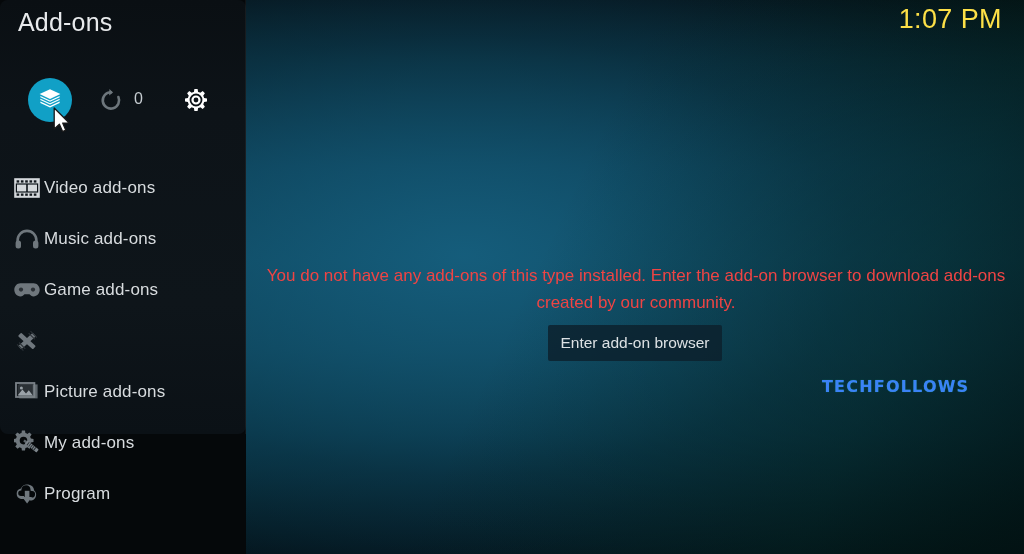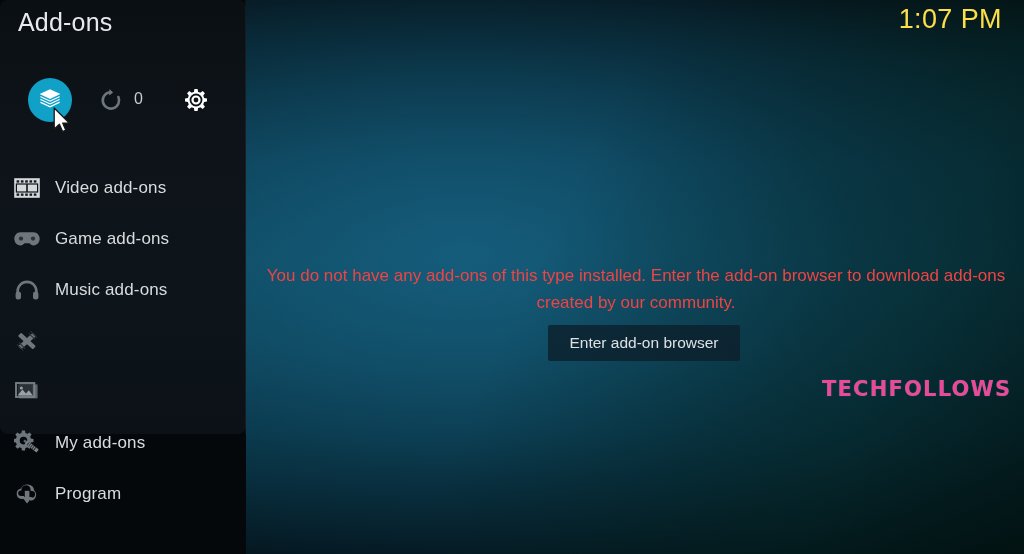--- a/index.html
+++ b/index.html
@@ -134,21 +134,20 @@
   }
   .menu-icon {
     width: 34px;
     height: 28px;
     display: flex;
     align-items: center;
     justify-content: center;
     flex: 0 0 34px;
   }
   .menu-label {
-    margin-left: 11px;
     font-size: 17px;
     color: #d8dcdf;
     letter-spacing: 0.15px;
     white-space: nowrap;
   }
 
   
   .clock {
     position: absolute;
     right: 22px;
@@ -164,43 +163,43 @@
     width: 748px;
     text-align: center;
     font-size: 17px;
     line-height: 27px;
     color: #ef4444;
   }
   .enter-btn {
     position: absolute;
     left: 548px;
     top: 325px;
-    width: 192px;
+    width: 174px;
     height: 36px;
     background: rgba(12,32,44,0.82);
     border: none;
     border-radius: 2px;
     color: #dce1e4;
     font-family: "Liberation Sans", sans-serif;
     font-size: 15.5px;
     display: flex;
     align-items: center;
     justify-content: center;
     cursor: pointer;
   }
 
   
   .watermark {
     position: absolute;
     left: 822px;
     top: 377px;
-    font-size: 21px;
+    font-size: 16px;
     font-weight: bold;
     letter-spacing: 1.2px;
-    color: #ec4899;
+    color: #3b82f6;
     font-family: "DejaVu Sans", sans-serif;
     text-shadow: 0 0 1px rgba(18,195,154,0.6);
   }
 
   
   .cursor {
     position: absolute;
     left: 53px;
     top: 107px;
     width: 20px;
@@ -272,38 +271,38 @@
             </g>
             <rect x="3.0" y="7.6" width="9.2" height="6.8" fill="#d5d9dc"></rect>
             <rect x="13.8" y="7.6" width="9.2" height="6.8" fill="#d5d9dc"></rect>
           </svg>
         </span>
         <span class="menu-label">Video add-ons</span>
       </div>
 
       <div class="menu-item">
         <span class="menu-icon">
+          <svg width="26" height="24" viewBox="0 0 26 24">
+            <path d="M3.6 16.5v-3.2a9.4 9.4 0 0 1 18.8 0v3.2" fill="none" stroke="#6f777d" stroke-width="2.6" stroke-linecap="round"></path>
+            <rect x="1.6" y="13.4" width="5.4" height="8.2" rx="2.5" fill="#6f777d"></rect>
+            <rect x="19.0" y="13.4" width="5.4" height="8.2" rx="2.5" fill="#6f777d"></rect>
+          </svg>
+        </span>
+        <span class="menu-label">Music add-ons</span>
+      </div>
+
+      <div class="menu-item">
+        <span class="menu-icon">
           <svg width="28" height="20" viewBox="0 0 28 20">
             <path d="M7.4 3.2h13.2c3.4 0 6.1 2.9 6.1 6.6s-2.7 6.6-6.1 6.6c-2.0 0-3.0-1.0-4.1-2.2h-5.0c-1.1 1.2-2.1 2.2-4.1 2.2C4.0 16.4 1.3 13.5 1.3 9.8S4.0 3.2 7.4 3.2z" fill="#6f777d"></path>
             <circle cx="8.0" cy="9.6" r="2.1" fill="#2b3136"></circle>
             <circle cx="20.0" cy="9.6" r="2.1" fill="#2b3136"></circle>
           </svg>
         </span>
         <span class="menu-label">Game add-ons</span>
-      </div>
-
-      <div class="menu-item">
-        <span class="menu-icon">
-          <svg width="26" height="24" viewBox="0 0 26 24">
-            <path d="M3.6 16.5v-3.2a9.4 9.4 0 0 1 18.8 0v3.2" fill="none" stroke="#6f777d" stroke-width="2.6" stroke-linecap="round"></path>
-            <rect x="1.6" y="13.4" width="5.4" height="8.2" rx="2.5" fill="#6f777d"></rect>
-            <rect x="19.0" y="13.4" width="5.4" height="8.2" rx="2.5" fill="#6f777d"></rect>
-          </svg>
-        </span>
-        <span class="menu-label">Music add-ons</span>
       </div>
 
       <div class="menu-item">
         <span class="menu-icon">
           <svg width="26" height="26" viewBox="0 0 26 26">
             <g fill="#6f777d">
               <rect x="3.0" y="10.8" width="20" height="4.6" rx="1" transform="rotate(-42 13 13)"></rect>
               <rect x="3.0" y="10.8" width="20" height="4.6" rx="1" transform="rotate(42 13 13)"></rect>
             </g>
             <g stroke="#2b3136" stroke-width="1.1">
@@ -319,20 +318,21 @@
       <div class="menu-item">
         <span class="menu-icon">
           <svg width="26" height="22" viewBox="0 0 26 22">
             <rect x="5.2" y="3.4" width="18.4" height="14.0" fill="#5e666c"></rect>
             <rect x="2.0" y="2.0" width="18.4" height="14.0" fill="none" stroke="#7a8288" stroke-width="1.8"></rect>
             <rect x="3.6" y="3.6" width="15.2" height="10.8" fill="#2b3136"></rect>
             <circle cx="7.4" cy="7.0" r="1.5" fill="#9aa2a8"></circle>
             <path d="M3.6 14.4 L8.4 8.6 L12.0 12.4 L14.8 9.2 L18.8 14.4 Z" fill="#9aa2a8"></path>
           </svg>
         </span>
+        <span class="menu-label">Picture add-ons</span>
       </div>
 
       <div class="menu-item">
         <span class="menu-icon">
           <svg width="26" height="26" viewBox="0 0 26 26">
             <path fill="#6f777d" d="M19.5 12.1V9.0l-2.6-.4a6.7 6.7 0 0 0-.8-1.9l1.5-2.1-2.2-2.2-2.1 1.5a6.7 6.7 0 0 0-1.9-.8L11.0 0.5H7.9l-.4 2.6a6.7 6.7 0 0 0-1.9.8L3.5 2.4 1.3 4.6l1.5 2.1a6.7 6.7 0 0 0-.8 1.9l-2.6.4v3.1l2.6.4a6.7 6.7 0 0 0 .8 1.9l-1.5 2.1 2.2 2.2 2.1-1.5a6.7 6.7 0 0 0 1.9.8l.4 2.6h3.1l.4-2.6a6.7 6.7 0 0 0 1.9-.8l2.1 1.5 2.2-2.2-1.5-2.1a6.7 6.7 0 0 0 .8-1.9zM9.5 14.4a3.8 3.8 0 1 1 0-7.6 3.8 3.8 0 0 1 0 7.6z"></path>
             <g transform="rotate(38 15 15)">
               <rect x="10.5" y="12.6" width="15.0" height="3.8" rx="0.8" fill="#7d858b"></rect>
               <rect x="8.2" y="13.3" width="3.0" height="2.4" fill="#5e666c"></rect>
               <g stroke="#2b3136" stroke-width="1.0">

